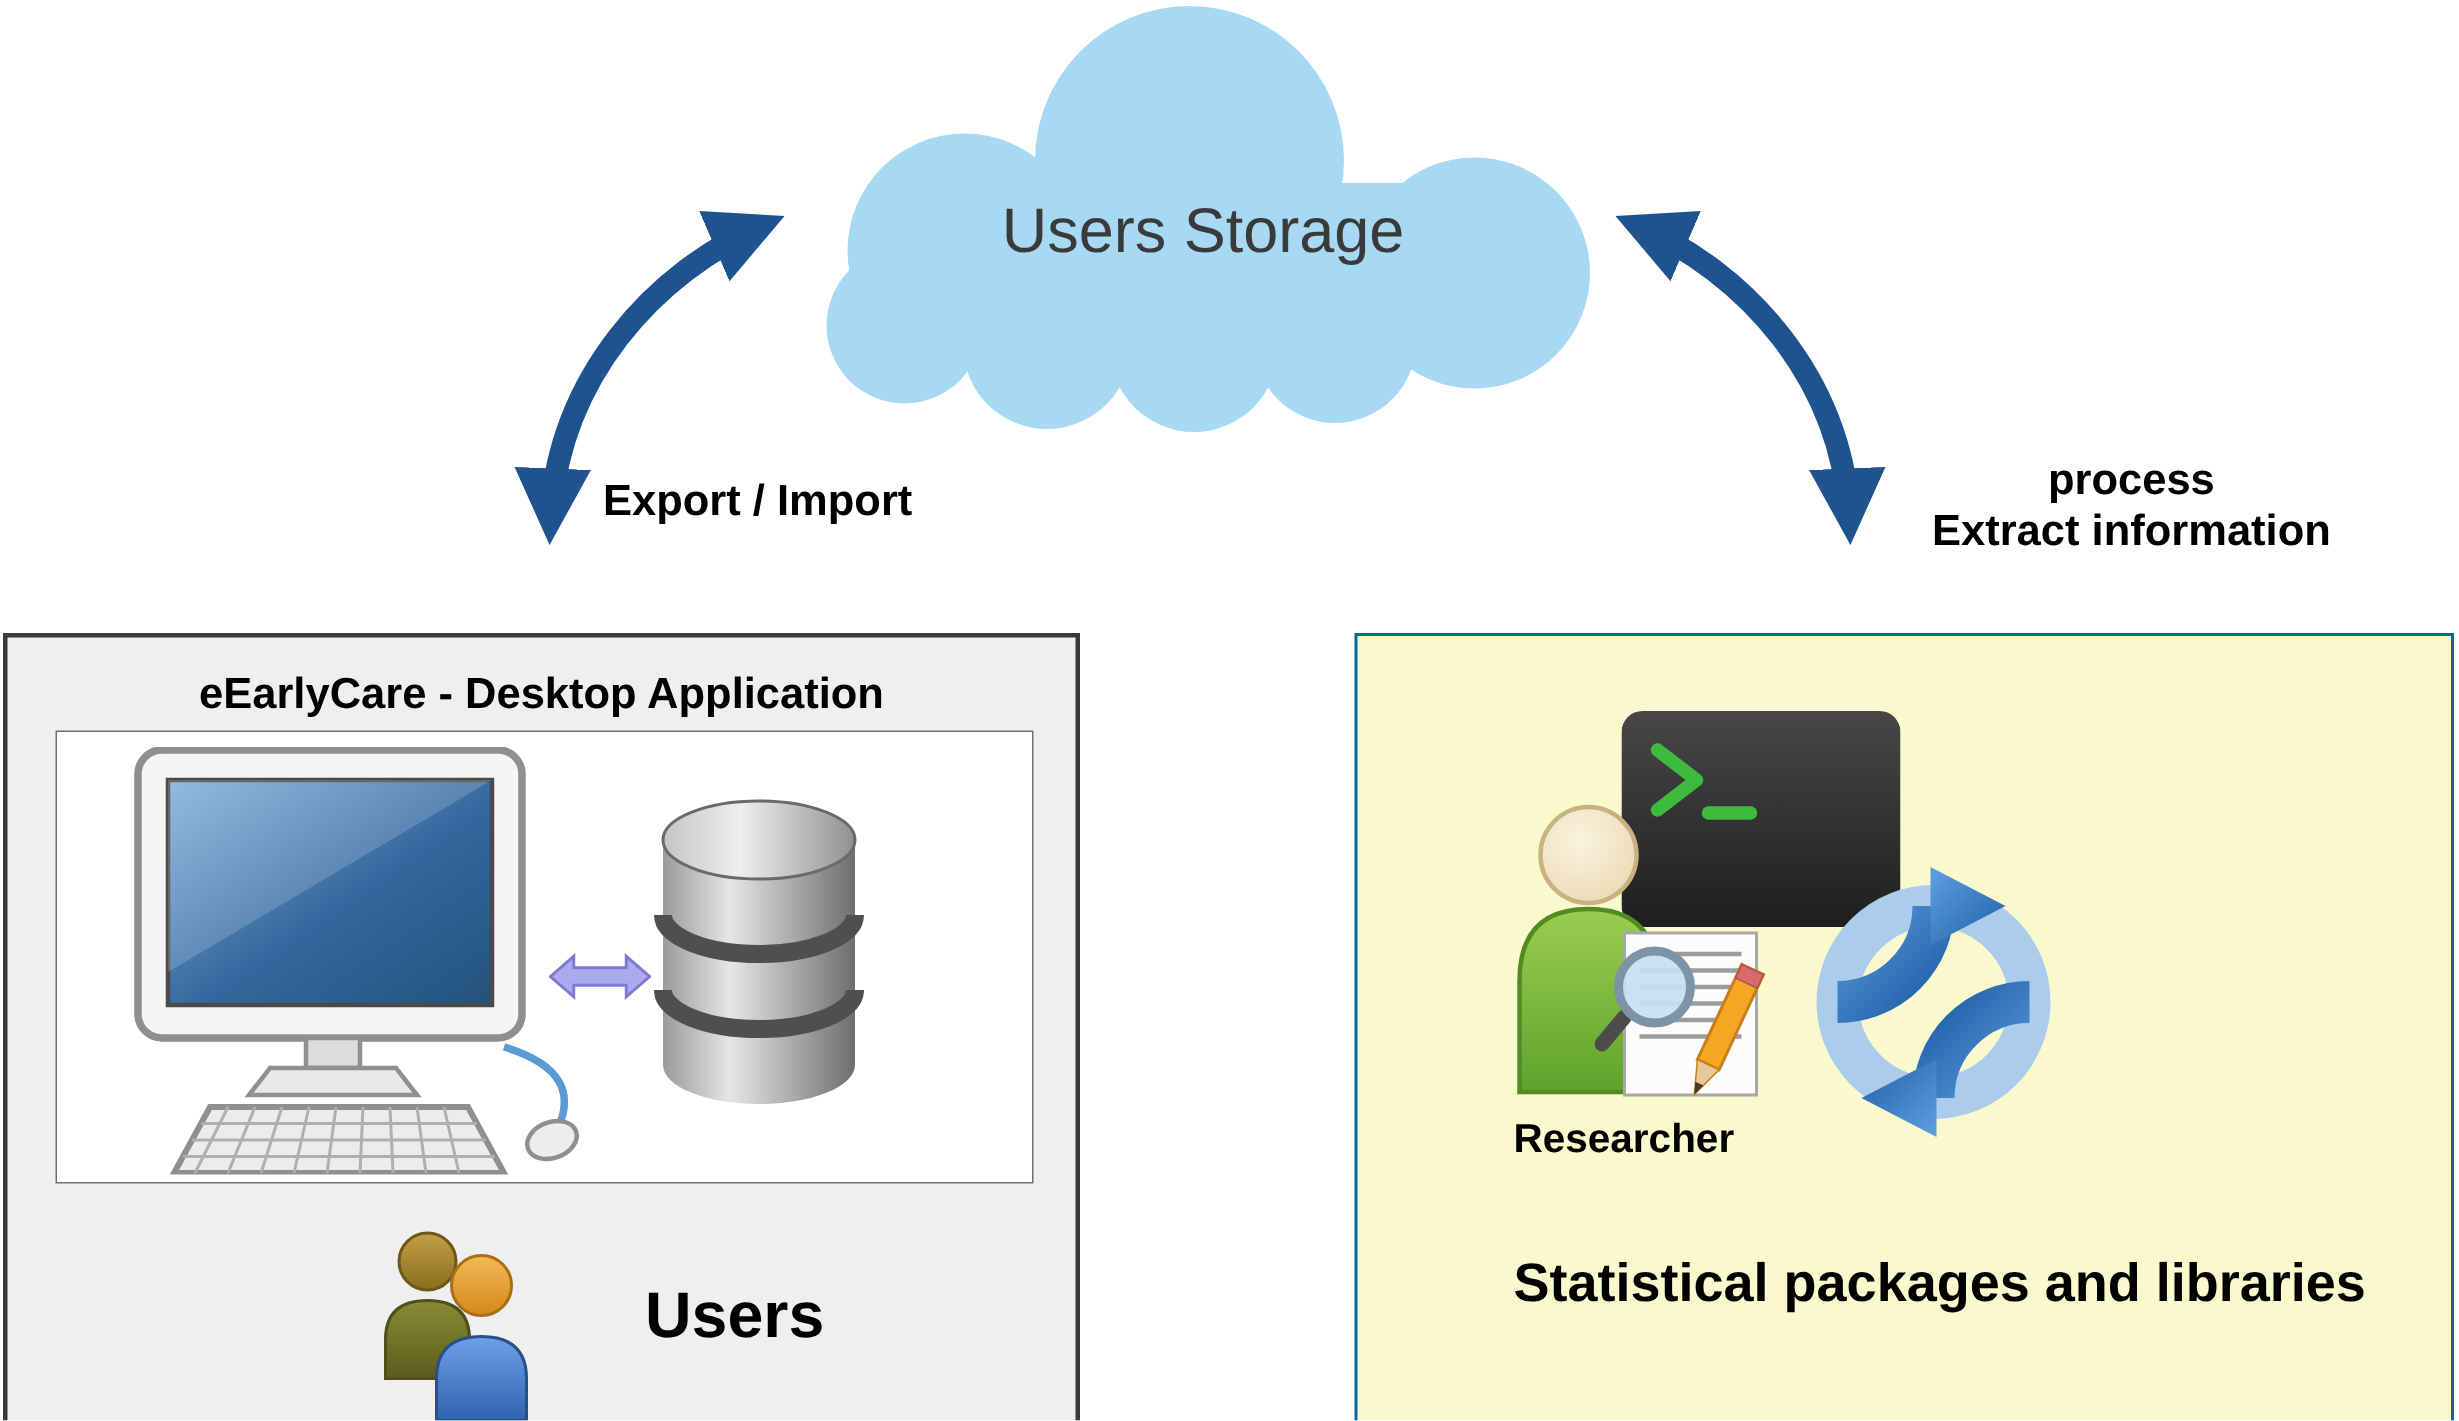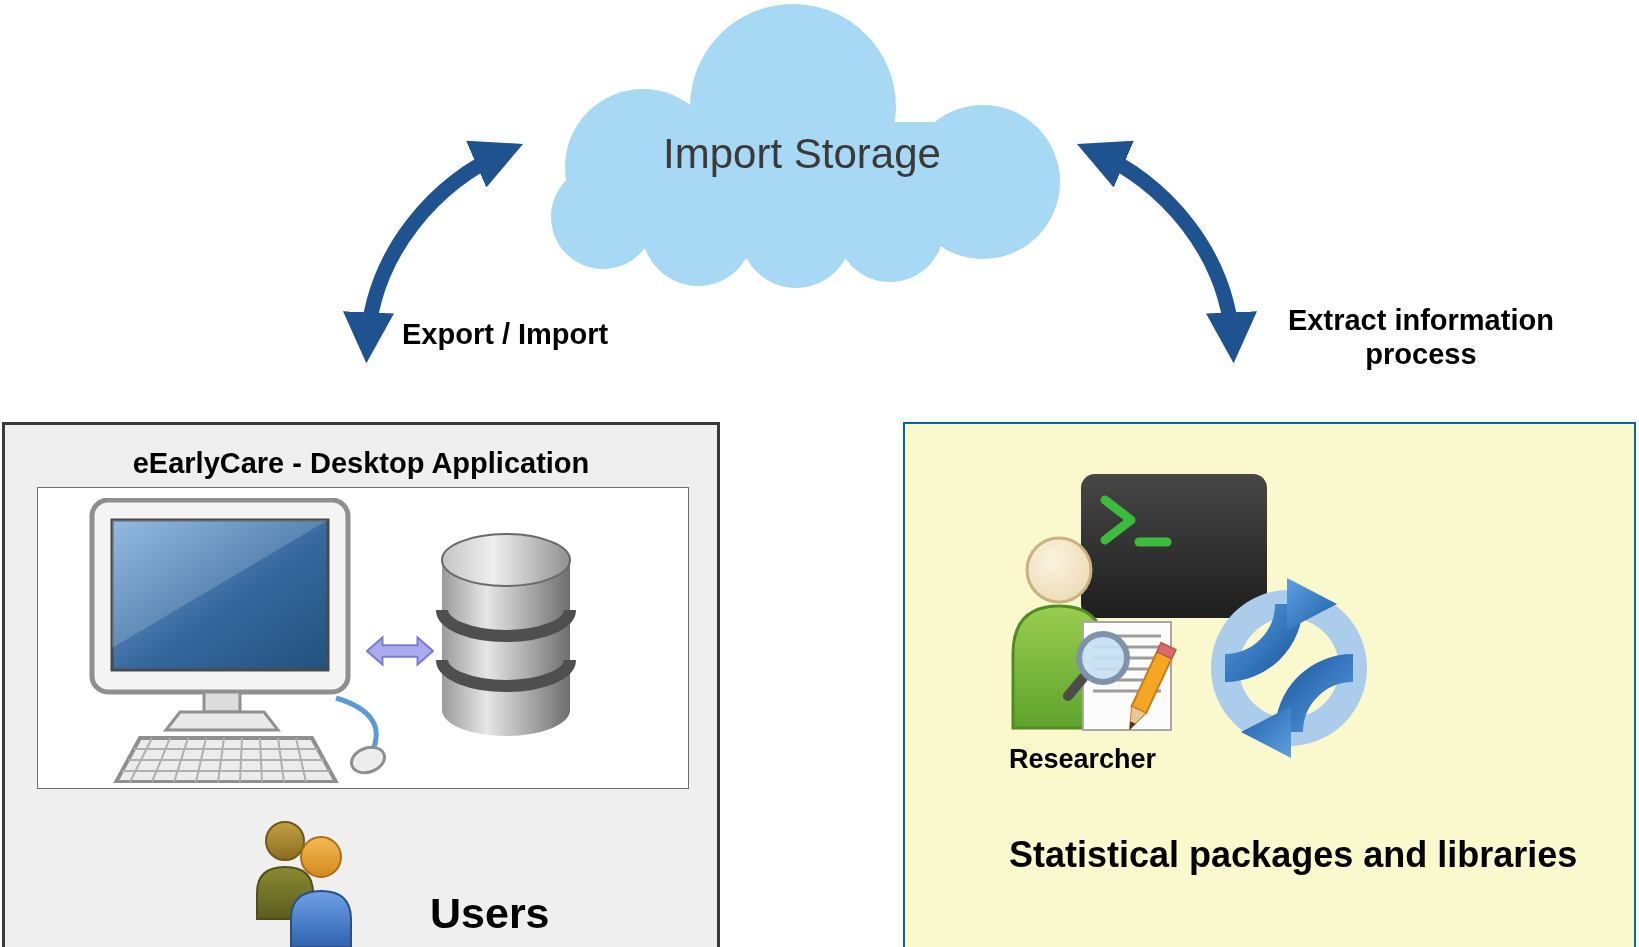--- a/index.html
+++ b/index.html
@@ -22,21 +22,21 @@
   }
   .desktop-title {
     position:absolute; top:22px; left:0; width:100%;
     text-align:center; font-size:29px; font-weight:bold; color:#000;
   }
   .inner-panel {
     position:absolute; left:32px; top:62px; width:652px; height:302px;
     background:#ffffff; border:1px solid #6e6e6e;
   }
   .users-label {
-    position:absolute; left:425px; top:464px;
+    position:absolute; left:425px; top:428px;
     font-size:43px; font-weight:bold; color:#000;
   }
   .research-box {
     left:903px; top:378px; width:733px; height:565px;
     background:#FAF9CE; border:2px solid #0369a1;
   }
   .researcher-label {
     position:absolute; left:104px; top:320px;
     font-size:27px; font-weight:bold; color:#000;
   }
@@ -66,26 +66,26 @@
       <circle cx="255" cy="105" r="103"></circle>
       <circle cx="105" cy="165" r="78"></circle>
       <circle cx="445" cy="180" r="77"></circle>
       <circle cx="65" cy="215" r="52"></circle>
       <circle cx="160" cy="228" r="56"></circle>
       <circle cx="258" cy="230" r="56"></circle>
       <circle cx="352" cy="226" r="54"></circle>
       <rect x="80" y="120" width="340" height="112"></rect>
     </g>
   </svg>
-  <div class="abs cloud-label">Import Storage</div>
+  <div class="abs cloud-label">Users Storage</div>
 
   <div class="abs conn-label label-export">Export / Import</div>
   <div class="abs conn-label label-extract">
+    <div>process</div>
     <div>Extract information</div>
-    <div>process</div>
   </div>
 
   <div class="box desktop-box">
     <div class="desktop-title">eEarlyCare - Desktop Application</div>
 
     <div class="inner-panel">
 
       <svg class="abs" style="left:50px;top:10px;" width="300" height="285" viewBox="0 0 300 285">
         <defs>
           <linearGradient id="scrGrad" x1="0" y1="0" x2="1" y2="1">

